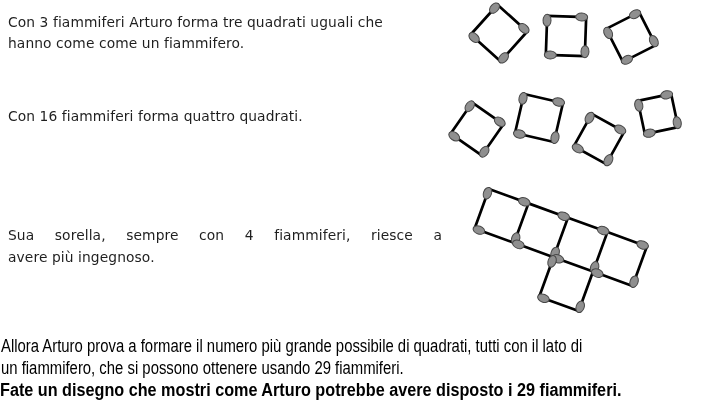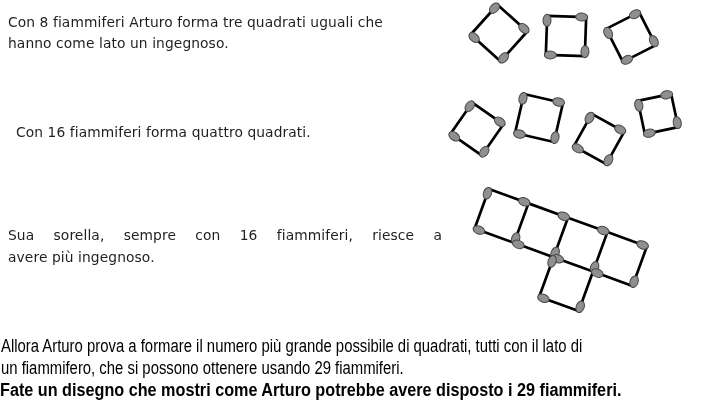--- a/index.html
+++ b/index.html
@@ -41,30 +41,30 @@
     position: absolute; left: 0; top: 0;
     pointer-events: none;
   }
 </style>
 </head>
 <body>
 
 <div>
 
   <div id="p1" class="para top" style="left:8px; top:12px;">
-    <div class="line">Con 8 fiammiferi Arturo forma tre quadrati uguali che</div>
-    <div class="line">hanno come lato un ingegnoso.</div>
+    <div class="line">Con 3 fiammiferi Arturo forma tre quadrati uguali che</div>
+    <div class="line">hanno come come un fiammifero.</div>
   </div>
 
-  <div id="p2" class="para top" style="left:8px; top:122px;margin-left:8px;">
+  <div id="p2" class="para top" style="left:8px; top:106px;">
     <div class="line">Con 16 fiammiferi forma quattro quadrati.</div>
   </div>
 
   <div id="p3" class="para top" style="left:8px; top:224px;">
-    <div class="line jline">Sua sorella, sempre con 16 fiammiferi, riesce a</div>
+    <div class="line jline">Sua sorella, sempre con 4 fiammiferi, riesce a</div>
     <div class="line">avere più ingegnoso.</div>
   </div>
 
   <div id="p4" class="para bottom">
     <div class="line">Allora Arturo prova a formare il numero più grande possibile di quadrati, tutti con il lato di</div>
     <div class="line">un fiammifero, che si possono ottenere usando 29 fiammiferi.</div>
   </div>
 
   <div id="p5" class="para bottom">
     <div class="line">Fate un disegno che mostri come Arturo potrebbe avere disposto i 29 fiammiferi.</div>

